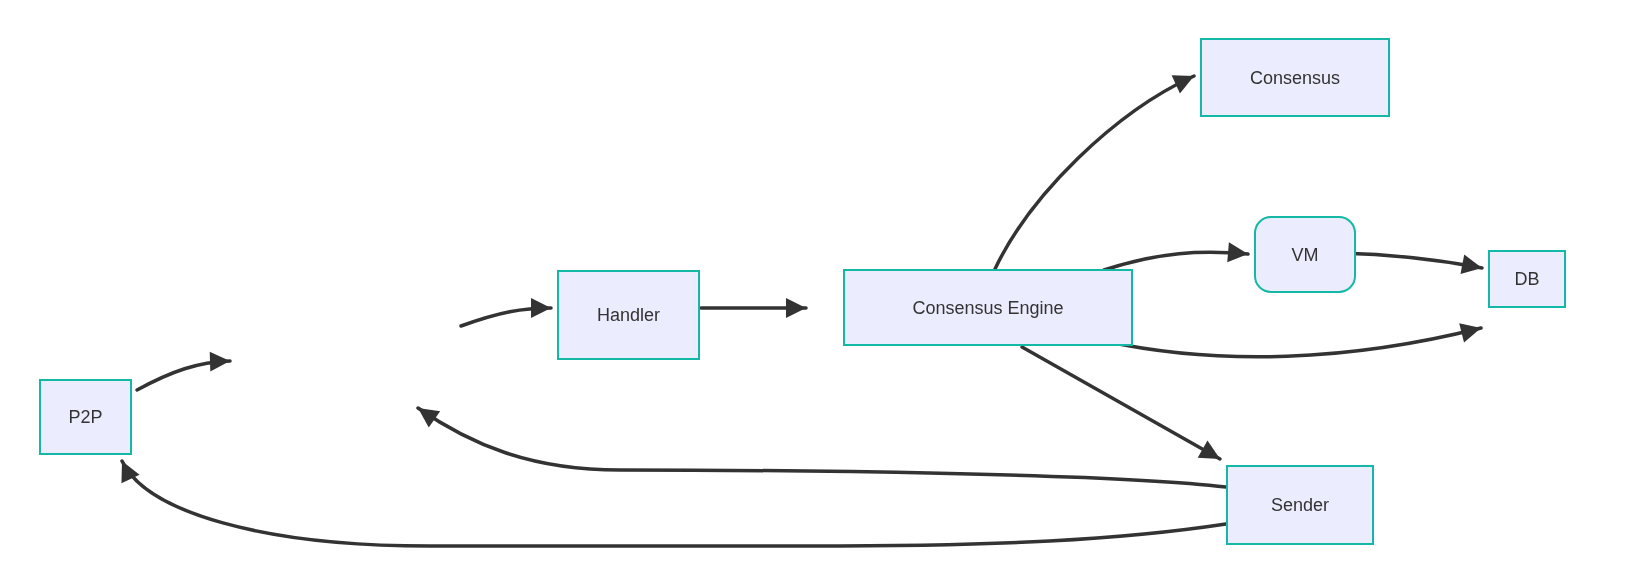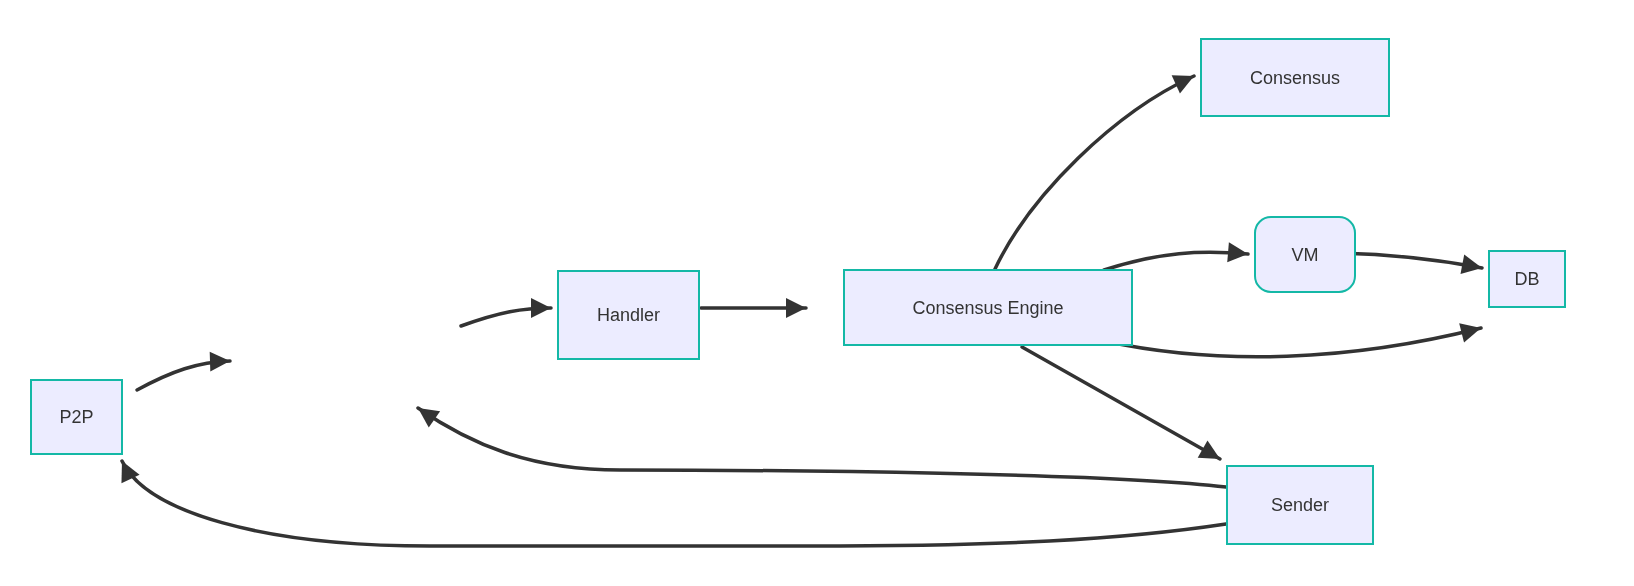--- a/index.html
+++ b/index.html
@@ -34,21 +34,21 @@
     background: #ECECFF;
     border: 2px solid #14b8a6;
     color: #333333;
     font-size: 18px;
     line-height: 1;
     display: flex;
     align-items: center;
     justify-content: center;
     white-space: nowrap;
   }
-  .node-p2p              { left: 30px;   top: 379px; width: 93px;  height: 76px; }
+  .node-p2p              { left: 39px;   top: 379px; width: 93px;  height: 76px; }
   .node-chain-router     { left: 236px;  top: 323px; width: 225px; height: 79px; }
   .node-handler          { left: 557px;  top: 270px; width: 143px; height: 90px; }
   .node-consensus-engine { left: 812px;  top: 269px; width: 290px; height: 77px; margin-left: 31px; }
   .node-consensus        { left: 1200px; top: 38px;  width: 190px; height: 79px; }
   .node-vm               { left: 1254px; top: 216px; width: 102px;  height: 77px; border-radius: 17px; }
   .node-db               { left: 1488px; top: 250px; width: 78px;  height: 58px; }
   .node-sender           { left: 1226px; top: 465px; width: 148px; height: 80px; }
 </style>
 </head>
 <body>

